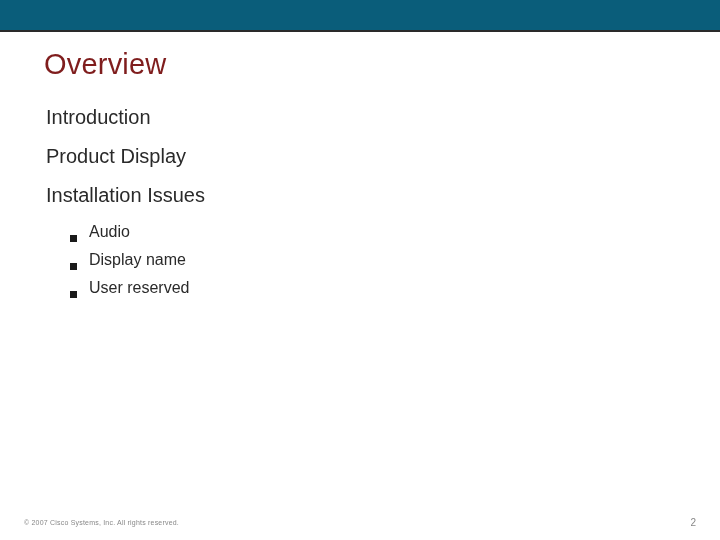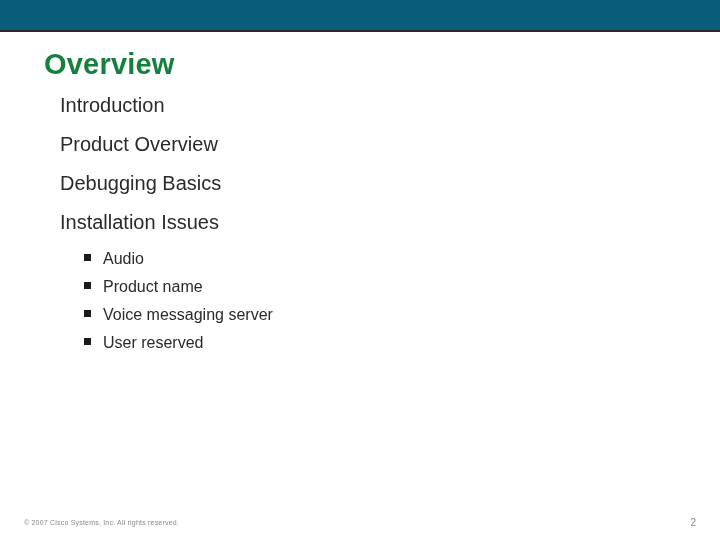--- a/index.html
+++ b/index.html
@@ -20,48 +20,48 @@
     background: #0a5d7a;
     border-bottom: 2px solid #2a2a2a;
   }
   .content {
     position: absolute;
     top: 48px;
     left: 44px;
     right: 44px;
   }
   .slide-title {
-    color: #15803d;
+    color: #7f1d1d;
     font-size: 29px;
-    font-weight: bold;
+    font-weight: normal;
     letter-spacing: 0.2px;
-    margin-bottom: 12px;
+    margin-bottom: 24px;
   }
   .main-list {
-    margin-left: 16px;
+    margin-left: 2px;
   }
   .main-item {
     color: #2a2a2a;
     font-size: 20px;
     font-weight: normal;
     margin-bottom: 14px;
     line-height: 1.25;
   }
   .sub-list {
     margin-top: 10px;
     margin-left: 24px;
   }
   .sub-item {
     color: #2a2a2a;
     font-size: 16px;
     font-weight: normal;
     margin-bottom: 8px;
     line-height: 1.25;
     display: flex;
-    align-items: flex-start;
+    align-items: flex-end;
   }
   .bullet {
     display: inline-block;
     width: 7px;
     height: 7px;
     background: #1a1a1a;
     margin-right: 12px;
     margin-top: 5px;
     flex-shrink: 0;
   }
@@ -87,36 +87,31 @@
 </head>
 <body>
 
 <div class="header-bar"></div>
 
 <div class="content">
   <h1 class="slide-title">Overview</h1>
 
   <div class="main-list">
     <div class="main-item">Introduction</div>
-    <div class="main-item">Product Overview</div>
-    <div class="main-item">Debugging Basics</div>
+    <div class="main-item">Product Display</div>
     <div class="main-item">Installation Issues</div>
 
     <div class="sub-list">
       <div class="sub-item">
         <span class="bullet"></span>
         <span>Audio</span>
       </div>
       <div class="sub-item">
         <span class="bullet"></span>
-        <span>Product name</span>
-      </div>
-      <div class="sub-item">
-        <span class="bullet"></span>
-        <span>Voice messaging server</span>
+        <span>Display name</span>
       </div>
       <div class="sub-item">
         <span class="bullet"></span>
         <span>User reserved</span>
       </div>
     </div>
   </div>
 </div>
 
 <div class="footer">

